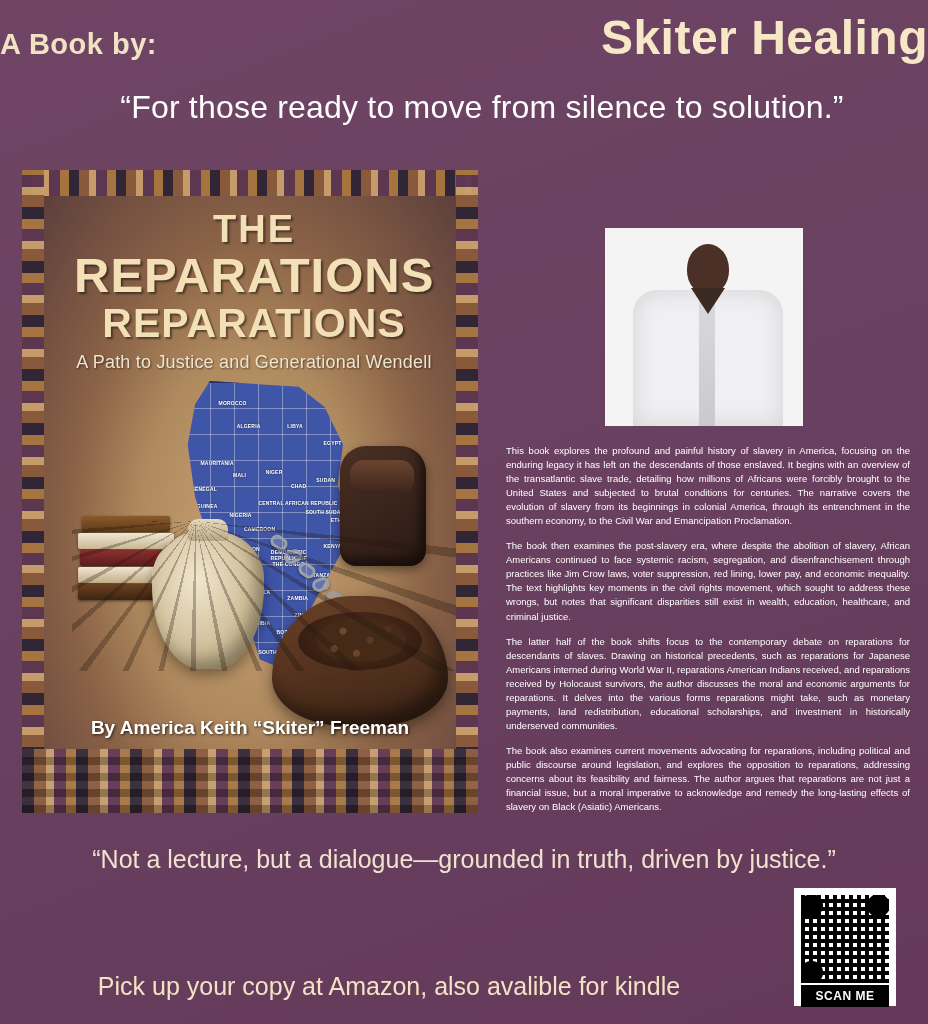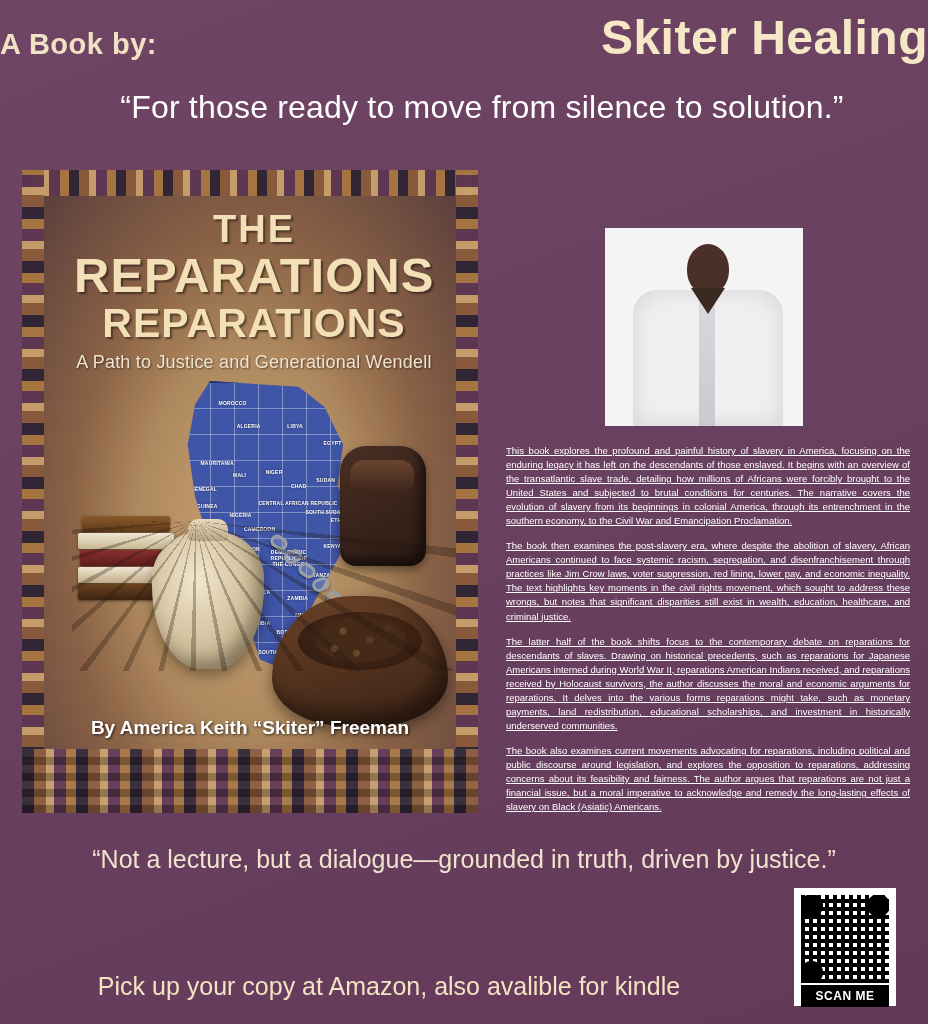--- a/index.html
+++ b/index.html
@@ -268,21 +268,20 @@
 
   .body-copy {
     position: absolute; left: 506px; top: 444px; width: 404px;
   }
   .body-copy p {
     margin: 0 0 11px 0;
     color: #ffffff;
     font-size: 9.5px;
     line-height: 1.48;
     text-align: justify;
-    text-decoration: underline;
   }
 
   
   .quote-bottom {
     position: absolute; left: 0; right: 0; top: 845px;
     text-align: center; color: #f0e3cd; font-size: 25px;
   }
   .cta {
     position: absolute; left: 0; right: 150px; top: 972px;
     text-align: center; color: #f3e3c3; font-size: 25px;

